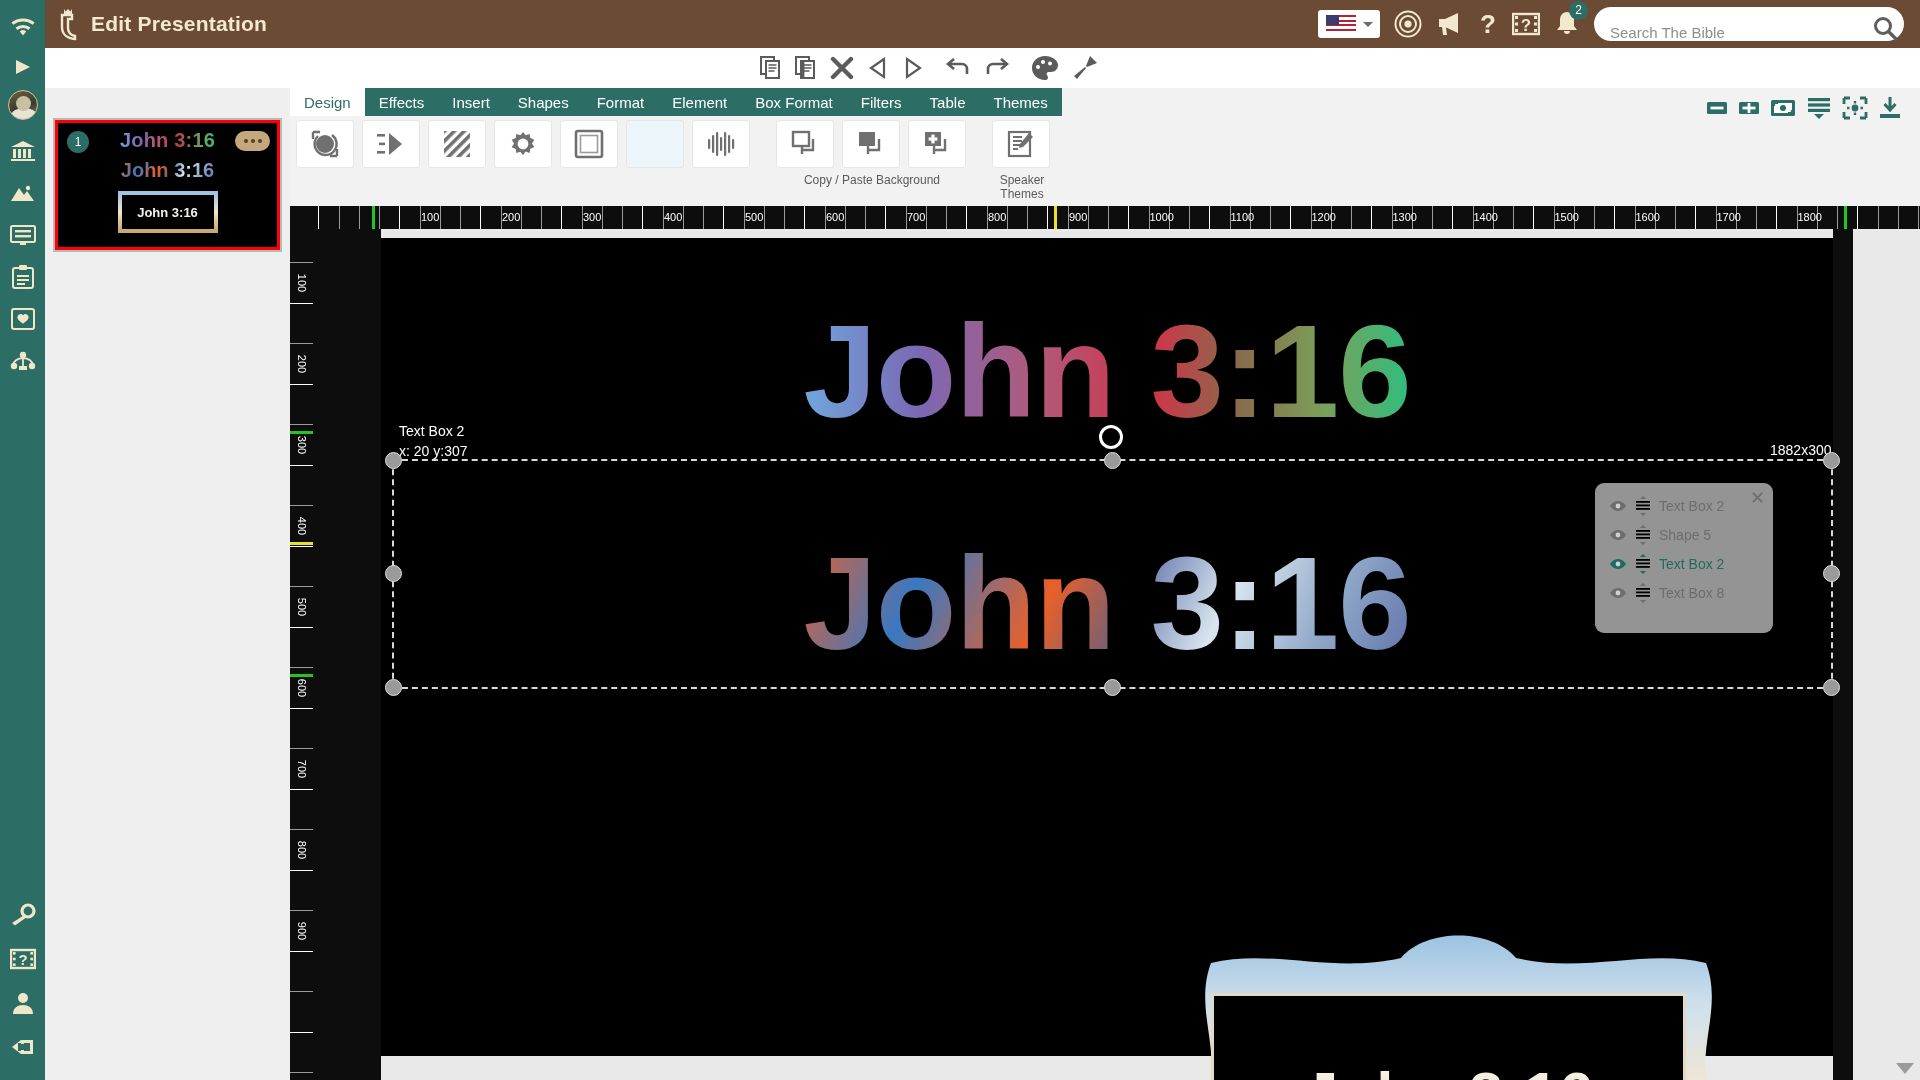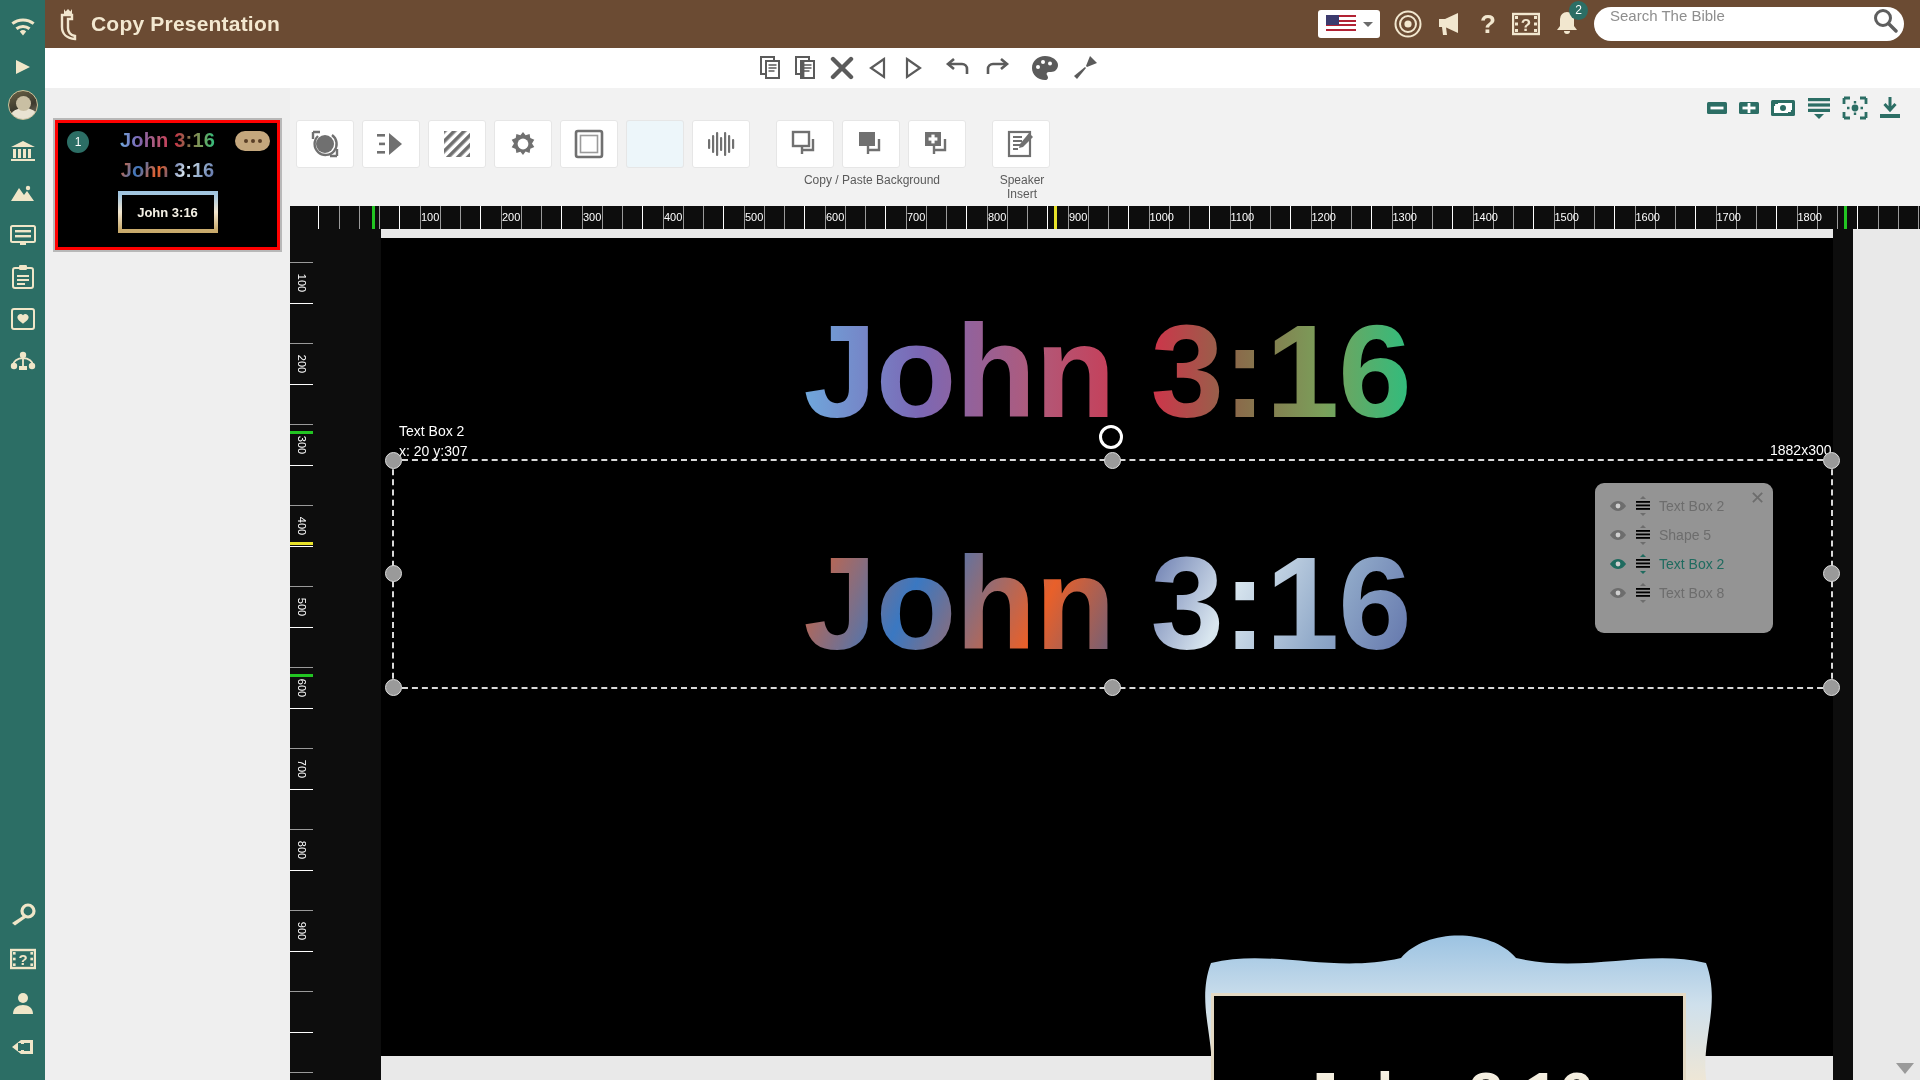--- a/index.html
+++ b/index.html
@@ -58,21 +58,21 @@
   .flag .canton { position:absolute; left:0; top:0; width:13px; height:9.8px; background:#3c3b6e; }
   .caret-dn { width:0;height:0;border-left:5px solid transparent;border-right:5px solid transparent;border-top:5px solid #6b6b6b;}
   .hdr-icon { color:#f2e7cf; cursor:pointer; display:flex; align-items:center; position:relative; }
   .badge {
     position:absolute; top:-9px; right:-8px; min-width:19px; height:19px; border-radius:50%;
     background:#2c6e65; color:#fff; font-size:12px; line-height:19px; text-align:center;
     padding:0 3px;
   }
   #search-wrap {
     width: 310px; height: 34px; background:#fff; border-radius:17px;
-    display:flex; align-items:flex-start; padding:0 6px 0 16px;
+    display:flex; align-items:flex-end; padding:0 6px 0 16px;
   }
   #search-input {
     border:0; outline:0; flex:1; font-size:15px; color:#333;
     font-family:"Liberation Sans", sans-serif; background:transparent;
   }
   #search-input::placeholder { color:#8e8e8e; }
   .search-btn { color:#5e5e5e; display:flex; cursor:pointer; }
 
   
   #docbar {
@@ -331,21 +331,21 @@
     </div>
   </div>
 
   <div id="topbar">
     <div id="brand-logo">
       <svg width="30" height="34" viewBox="0 0 30 34">
           <path d="M11 2l1.6 2.6L15 2l2.4 2.6L19 2v5H11z" fill="currentColor"></path>
           <path d="M11 8h8v4h-4v9c0 4 2.6 7 7 8v3c-8-.6-13-5-13-12V8z" fill="none" stroke="currentColor" stroke-width="2.4"></path>
         </svg>
     </div>
-    <div id="app-title">Copy Presentation</div>
+    <div id="app-title">Edit Presentation</div>
 
     <div id="top-right">
       <div class="lang-select">
         <div class="flag">
           <div class="stripes"></div>
             <div class="canton"></div>
         </div>
         <div class="caret-dn"></div>
       </div>
       <div class="hdr-icon">
@@ -452,20 +452,32 @@
     <span class="dt">
       <svg width="26" height="26" viewBox="0 0 26 26">
           <path d="M18 1l7 7-10 4-1-1z" fill="currentColor"></path>
           <path d="M13 12l1 1-9 11-3-3z" fill="currentColor"></path>
         </svg>
     </span>
   </div>
 
   <div id="ribbon-strip"></div>
 
+  <div id="tabs">
+    <div class="tab active">Design</div>
+    <div class="tab">Effects</div>
+    <div class="tab">Insert</div>
+    <div class="tab">Shapes</div>
+    <div class="tab">Format</div>
+    <div class="tab">Element</div>
+    <div class="tab">Box Format</div>
+    <div class="tab">Filters</div>
+    <div class="tab">Table</div>
+    <div class="tab">Themes</div>
+  </div>
 
   <div id="ribbon-body">
 
     <div class="rb-group">
       <div class="rb-buttons">
         <div class="rb-btn">
           <svg width="30" height="30" viewBox="0 0 30 30">
               <circle cx="15" cy="15" r="9" fill="#707070"></circle>
               <path d="M3 3h7M3 3v7M27 27h-7M27 27v-7" stroke="#707070" stroke-width="2.4" fill="none"></path>
               <path d="M22 6a11 11 0 1 1-14 1" stroke="#707070" stroke-width="2.4" fill="none"></path>
@@ -554,21 +566,21 @@
     <div class="rb-group">
       <div class="rb-buttons">
         <div class="rb-btn">
           <svg width="28" height="28" viewBox="0 0 28 28">
               <rect x="2" y="2" width="21" height="24" fill="none" stroke="#707070" stroke-width="2.2"></rect>
               <path d="M6 7h9M6 11h9M6 15h7M6 19h5" stroke="#707070" stroke-width="1.8"></path>
               <path d="M22 3l4 4-10 10-4 1 1-4z" fill="#707070"></path>
             </svg>
         </div>
       </div>
-      <div class="rb-label">Speaker Insert</div>
+      <div class="rb-label">Speaker Themes</div>
     </div>
   </div>
 
   <div id="ribbon-right">
     <span class="rr-icon">
       <svg width="22" height="20" viewBox="0 0 22 20">
           <rect x="1" y="4" width="20" height="12" rx="1.5" fill="currentColor"></rect>
           <rect x="4.5" y="8.6" width="13" height="2.8" fill="#fff"></rect>
         </svg>
     </span>

